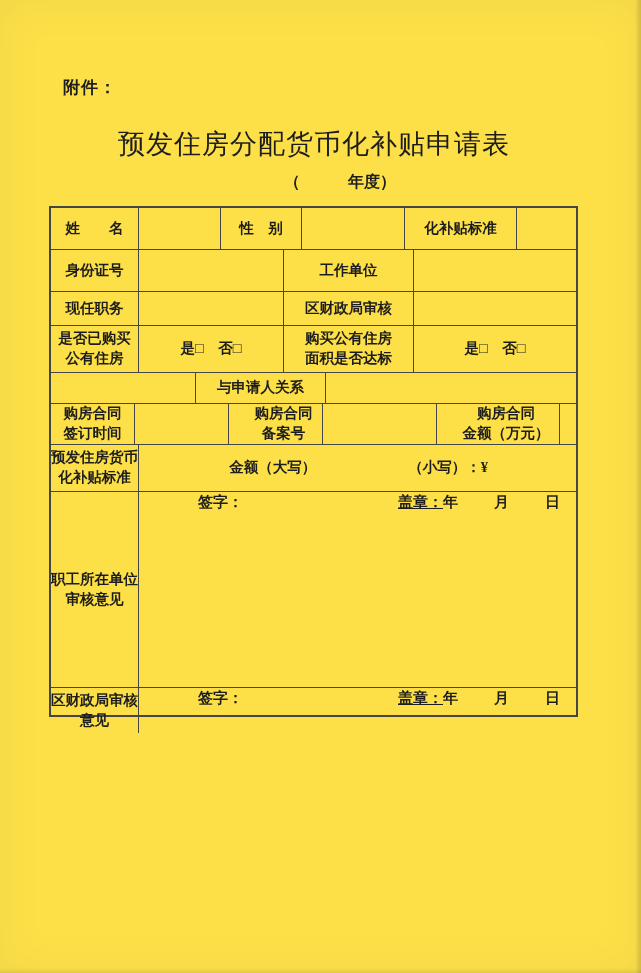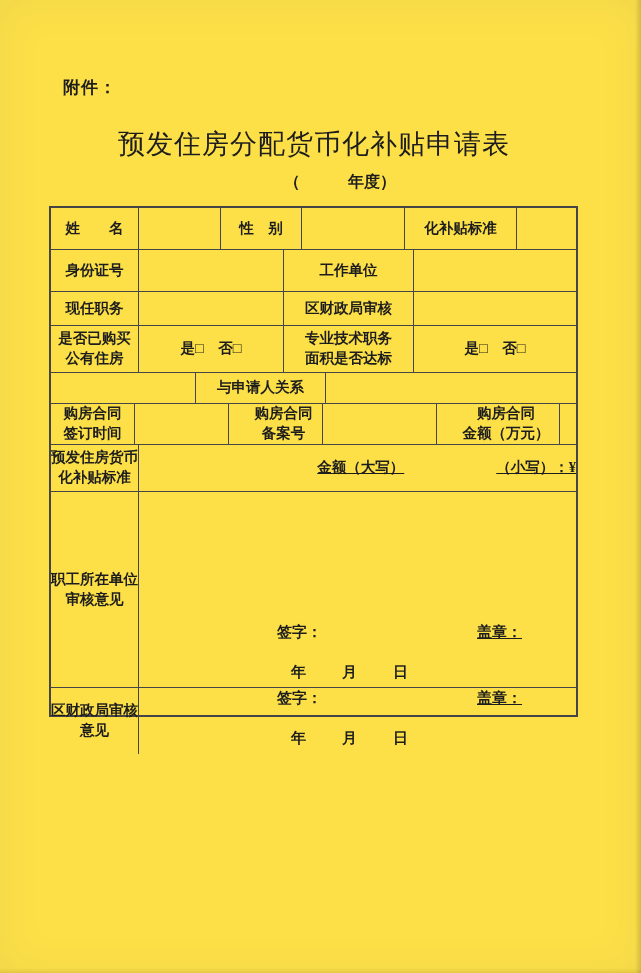--- a/index.html
+++ b/index.html
@@ -98,30 +98,29 @@
   .h196 { height: 196px; }
   .w88  { width: 88px; }
   .w82  { width: 82px; }
   .w81  { width: 81px; }
   .w103 { width: 103px; }
   .w112 { width: 112px; }
   .w145 { width: 145px; }
   .w130 { width: 130px; }
 
   .amount-cell {
-    justify-content: flex-end;
+    justify-content: center;
     padding-left: 2px;
     white-space: nowrap;
-    text-decoration: underline;
   }
   .amount-cell .figures { margin-left: 92px; }
 
   .review-cell {
-    flex-direction: column;
-    align-items: center;
+    flex-direction: row;
+    align-items: flex-start;
     justify-content: flex-end;
     padding-bottom: 5px;
     text-align: left;
     white-space: nowrap;
     font-size: 15px;
   }
   .sign-line {
     display: flex;
     margin-bottom: 20px;
   }
@@ -170,21 +169,21 @@
       <div class="cell w88">现任职务</div>
       <div class="cell w145"></div>
       <div class="cell w130">区财政局审核</div>
       <div class="cell"></div>
     </div>
 
     <div class="row h47">
       <div class="cell w88">是否已购买
 公有住房</div>
       <div class="cell w145">是□　否□</div>
-      <div class="cell w130">专业技术职务
+      <div class="cell w130">购买公有住房
 面积是否达标</div>
       <div class="cell">是□　否□</div>
     </div>
 
     <div class="row h31">
       <div class="cell w145"></div>
       <div class="cell w130">与申请人关系</div>
       <div class="cell"></div>
     </div>
 

